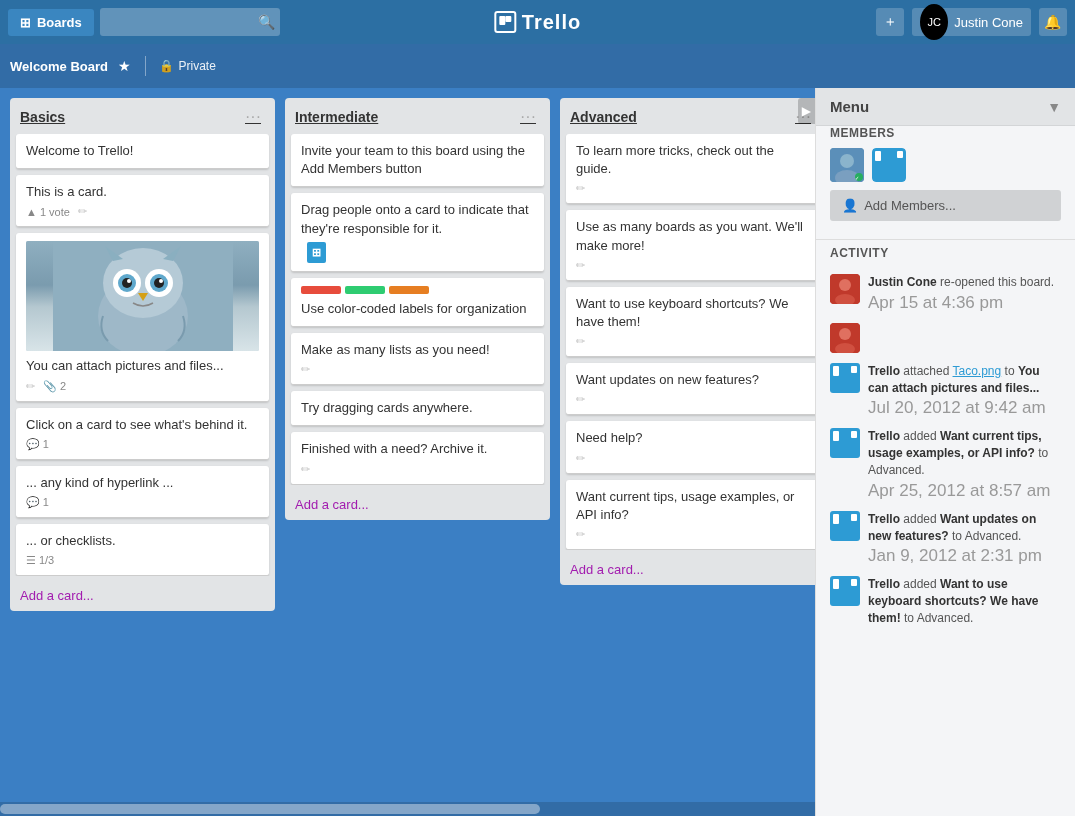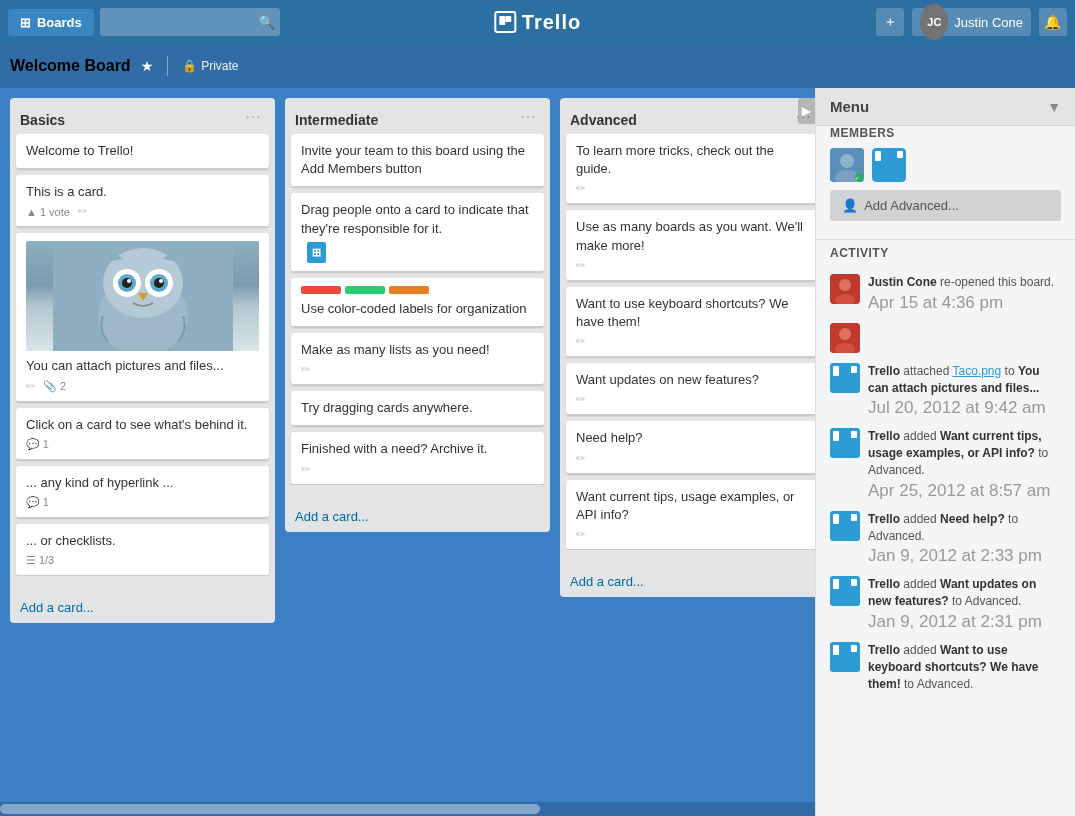--- a/index.html
+++ b/index.html
@@ -91,42 +91,42 @@
       display: flex;
       align-items: center;
       gap: 6px;
       cursor: pointer;
       font-size: 13px;
     }
     #user-avatar {
       width: 28px;
       height: 36px;
       border-radius: 50%;
-      background: #737373;
+      background: #000000;
       overflow: hidden;
       display: flex;
       align-items: center;
       justify-content: center;
       color: #fff;
       font-size: 11px;
-      font-weight: bold;
+      font-weight: normal;
     }
 
     
     #board-header {
       background: rgba(0,0,0,0.15);
       height: 44px;
       display: flex;
       align-items: center;
       padding: 0 10px;
       gap: 10px;
     }
     #board-title {
-      color: #000000;
-      font-size: 16px;
+      color: #ffffff;
+      font-size: 13px;
       font-weight: bold;
     }
     .star-icon { color: #fff; font-size: 14px; cursor: pointer; }
     .divider-v { width: 1px; height: 20px; background: rgba(255,255,255,0.4); margin: 0 4px; }
     .privacy-badge {
       color: #fff;
       font-size: 12px;
       display: flex;
       align-items: center;
       gap: 4px;
@@ -142,22 +142,23 @@
       max-height: 100%;
       display: flex;
       flex-direction: column;
     }
     .list-header {
       padding: 8px 10px 6px;
       font-weight: bold;
       font-size: 14px;
       color: #333;
       display: flex;
-      align-items: flex-end;
+      align-items: center;
       justify-content: space-between;
+      text-decoration: underline;
     }
     .list-menu-btn {
       background: none;
       border: none;
       cursor: pointer;
       color: #aaa;
       font-size: 16px;
       padding: 2px 4px;
     }
     .list-cards {
@@ -190,25 +191,25 @@
       align-items: center;
       gap: 2px;
     }
     .card-edit-icon {
       color: #bbb;
       font-size: 11px;
       cursor: pointer;
     }
     .add-card-btn {
       padding: 8px 10px;
-      color: #0369a1;
+      color: #a21caf;
       font-size: 13px;
       cursor: pointer;
       border-radius: 0 0 4px 4px;
-      margin-top: 16px;
+      margin-top: 4px;
     }
 
     
     .card-image {
       width: 100%;
       height: 110px;
       background: #b8cdd8;
       border-radius: 2px;
       margin-bottom: 6px;
       overflow: hidden;
@@ -731,21 +732,21 @@
             <text x="27" y="32" font-size="5" fill="white" text-anchor="middle">✓</text>
           </svg>
         </div>
 
         <div class="member-avatar">
           <div class="trello-small-icon" style="width:34px;height:34px;background:#2d9bd4;border-radius:4px;"></div>
         </div>
       </div>
       <button class="add-members-btn">
         <span>👤</span>
-        <span>Add Advanced...</span>
+        <span>Add Members...</span>
       </button>
     </div>
 
     <hr class="divider-h">
 
     <div class="sidebar-section">
       <div class="sidebar-section-title">Activity</div>
     </div>
     <div class="activity-list">
 
@@ -782,27 +783,20 @@
       </div>
 
       <div class="activity-item">
         <div class="activity-avatar activity-avatar-trello trello-small-icon" style="width:30px;height:30px;"></div>
         <div>
           <span class="activity-text"><strong>Trello</strong> added <strong>Want current tips, usage examples, or API info?</strong> to Advanced.</span>
           <span class="activity-time">Apr 25, 2012 at 8:57 am</span>
         </div>
       </div>
 
-      <div class="activity-item">
-        <div class="activity-avatar activity-avatar-trello trello-small-icon" style="width:30px;height:30px;"></div>
-        <div>
-          <span class="activity-text"><strong>Trello</strong> added <strong>Need help?</strong> to Advanced.</span>
-          <span class="activity-time">Jan 9, 2012 at 2:33 pm</span>
-        </div>
-      </div>
 
       <div class="activity-item">
         <div class="activity-avatar activity-avatar-trello trello-small-icon" style="width:30px;height:30px;"></div>
         <div>
           <span class="activity-text"><strong>Trello</strong> added <strong>Want updates on new features?</strong> to Advanced.</span>
           <span class="activity-time">Jan 9, 2012 at 2:31 pm</span>
         </div>
       </div>
 
       <div class="activity-item">

